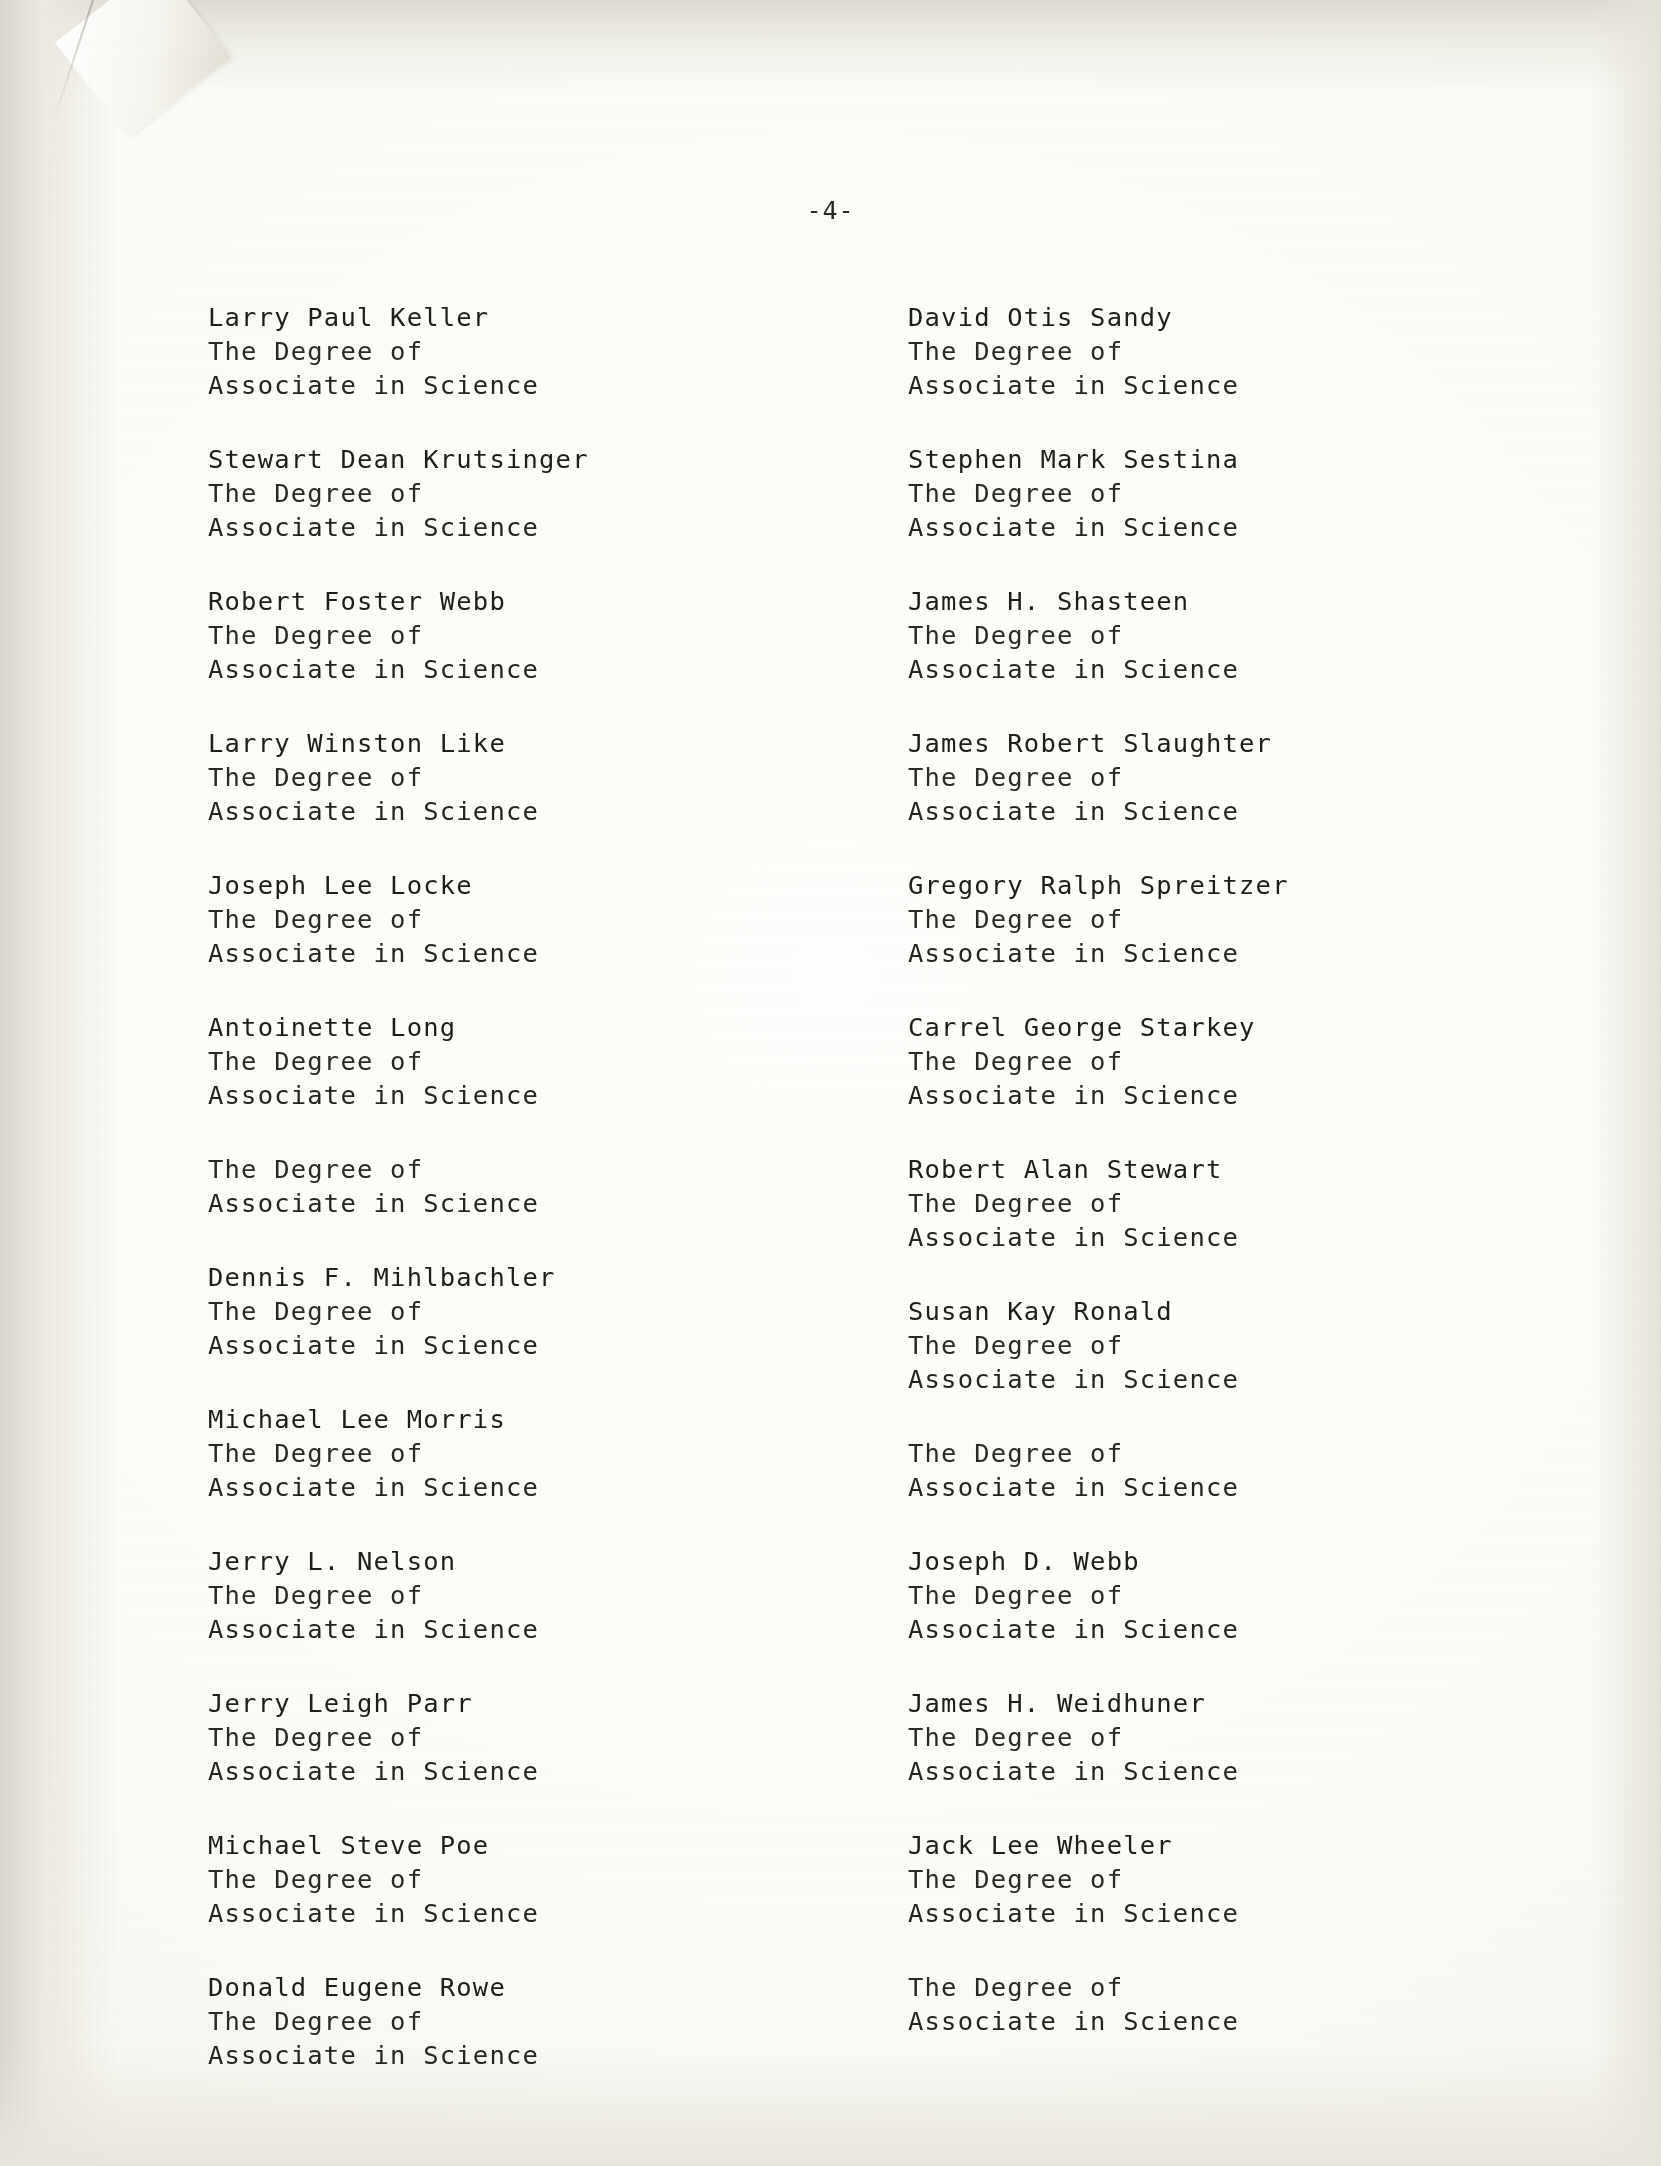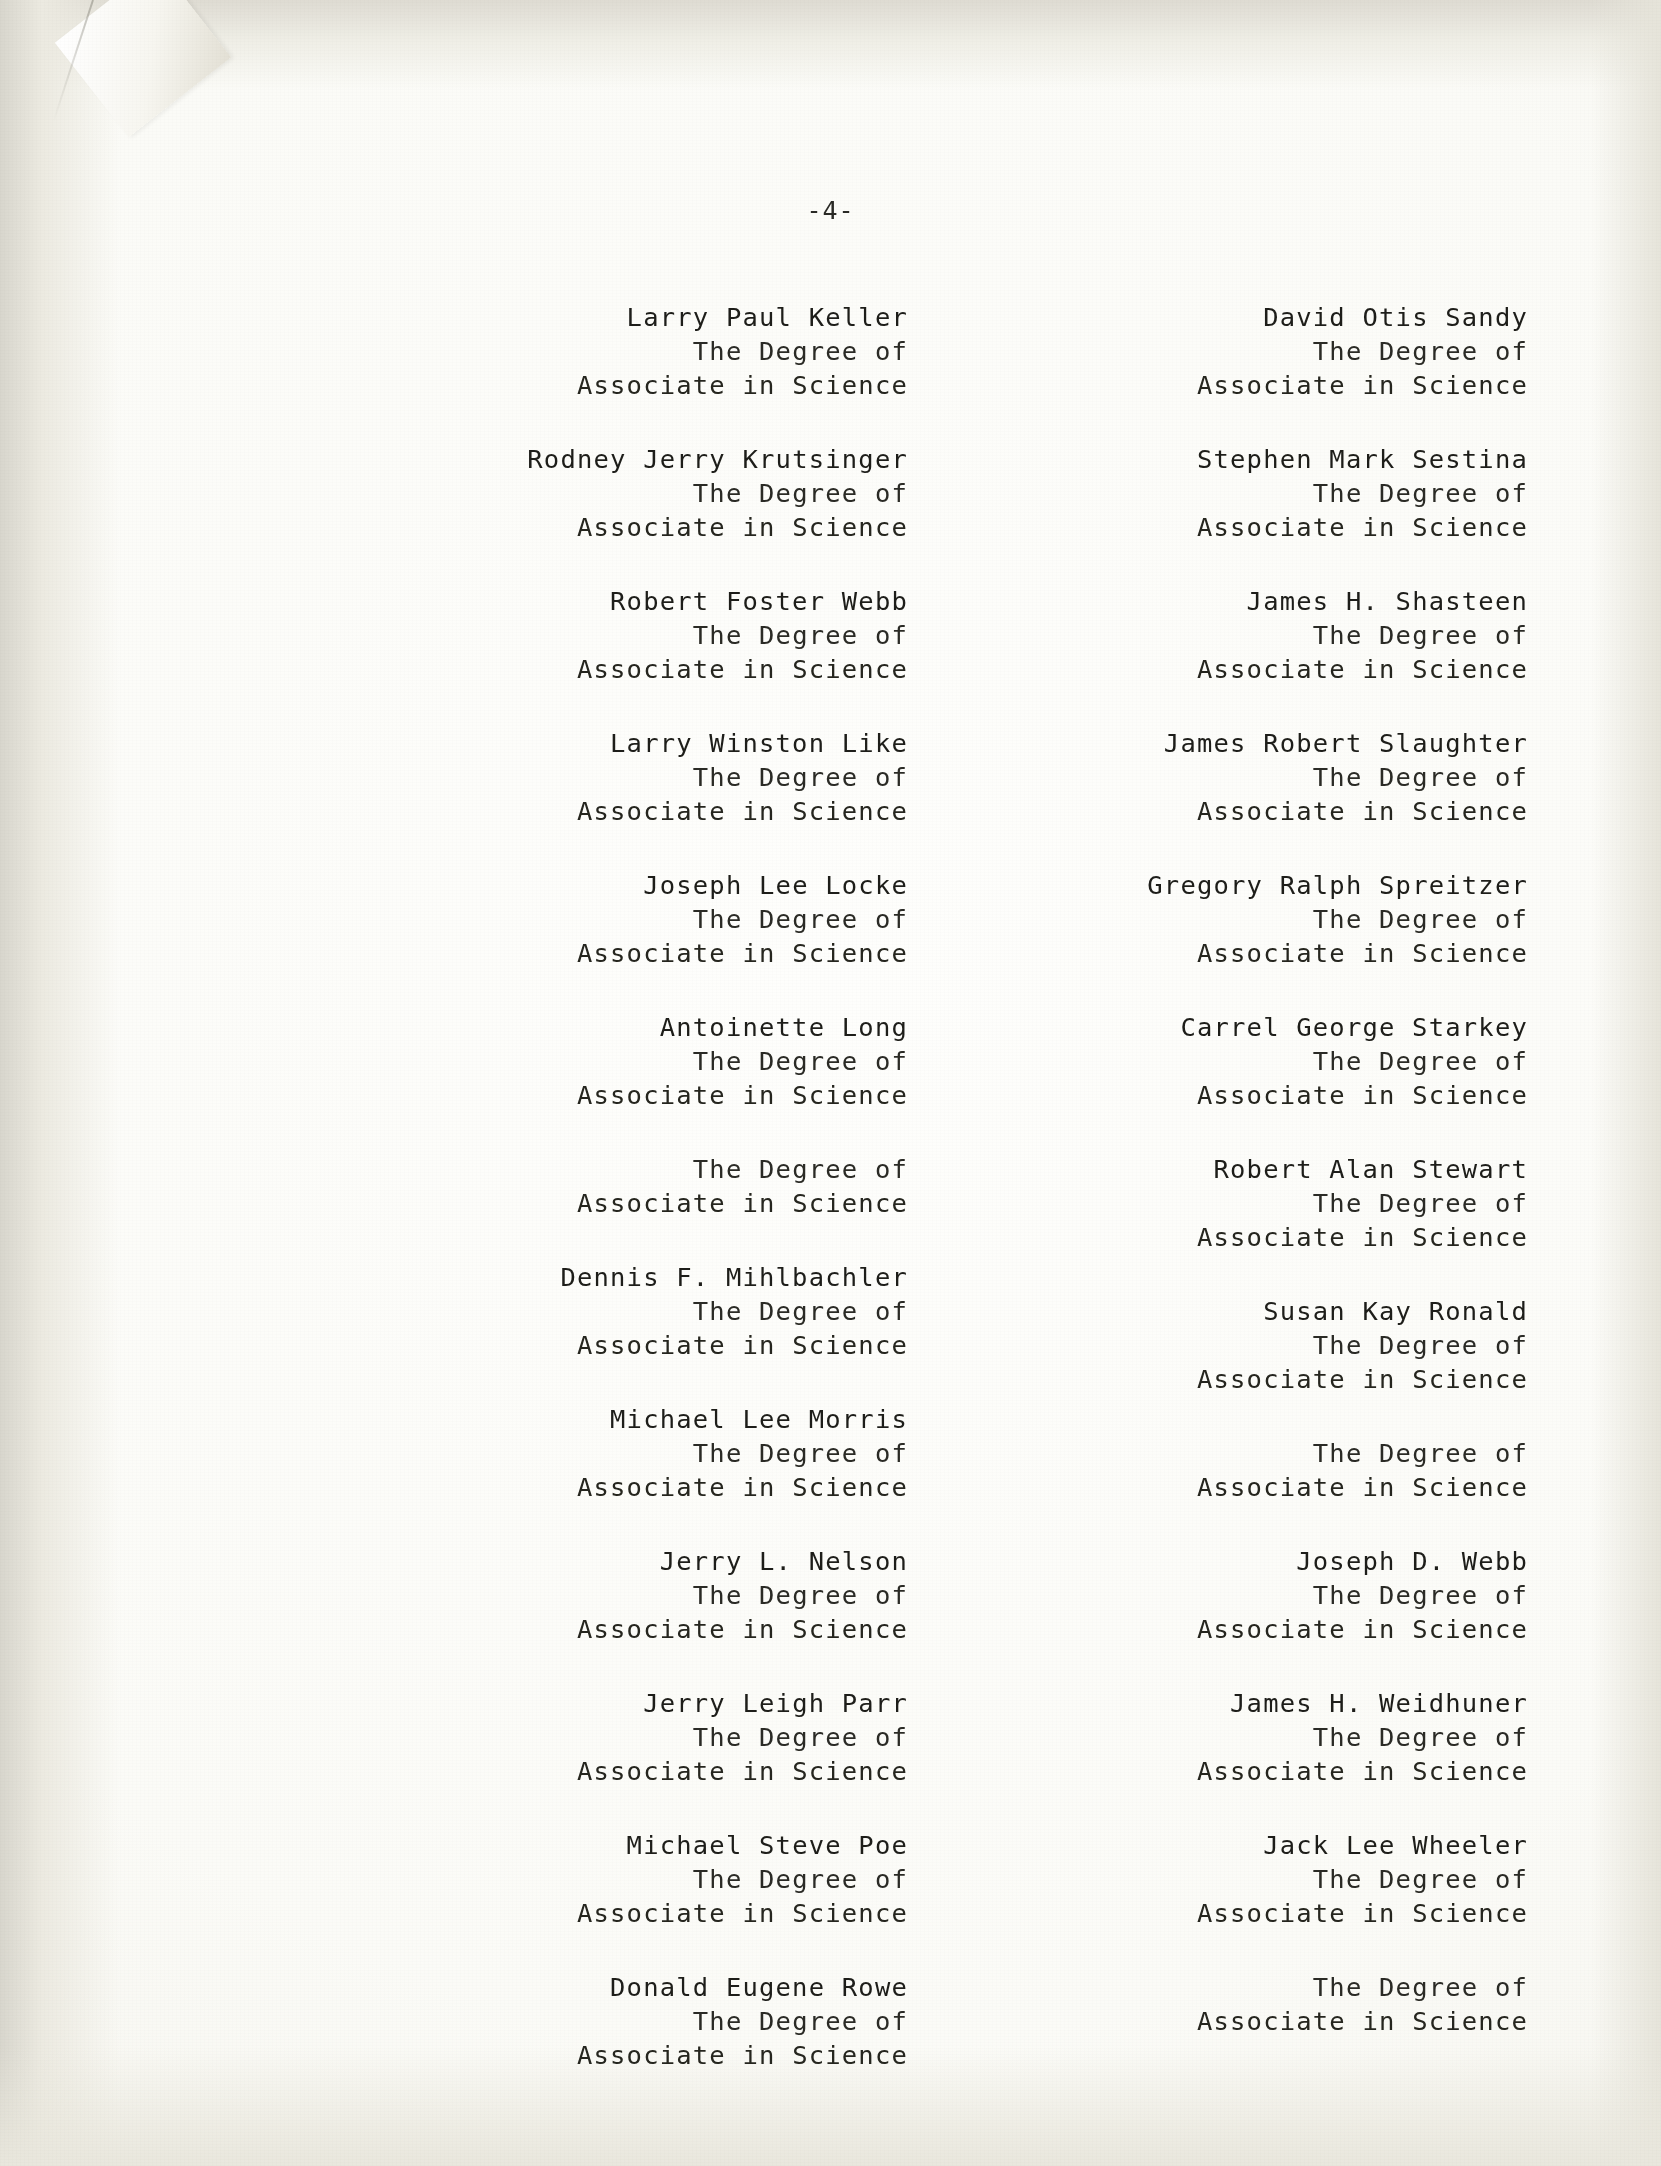--- a/index.html
+++ b/index.html
@@ -91,21 +91,20 @@
     position: absolute;
     top: 300px;
     left: 208px;
     width: 1320px;
     display: flex;
     flex-direction: row;
     gap: 0px;
   }
   .col {
     width: 700px;
-    text-align: right;
   }
   .col.right {
     width: 620px;
     margin-left: 0px;
   }
   .entry {
     margin-bottom: 40px;
   }
   .entry-line {
     font-size: 25.5px;
@@ -152,21 +151,21 @@
     <div class="columns">
       <div class="col left">
 
         <div class="entry">
           <div class="entry-line entry-name">Larry Paul Keller</div>
           <div class="entry-line entry-degree1">The Degree of</div>
           <div class="entry-line entry-degree2">Associate in Science</div>
         </div>
 
         <div class="entry">
-          <div class="entry-line entry-name">Rodney Jerry Krutsinger</div>
+          <div class="entry-line entry-name">Stewart Dean Krutsinger</div>
           <div class="entry-line entry-degree1">The Degree of</div>
           <div class="entry-line entry-degree2">Associate in Science</div>
         </div>
 
         <div class="entry">
           <div class="entry-line entry-name">Robert Foster Webb</div>
           <div class="entry-line entry-degree1">The Degree of</div>
           <div class="entry-line entry-degree2">Associate in Science</div>
         </div>
 

